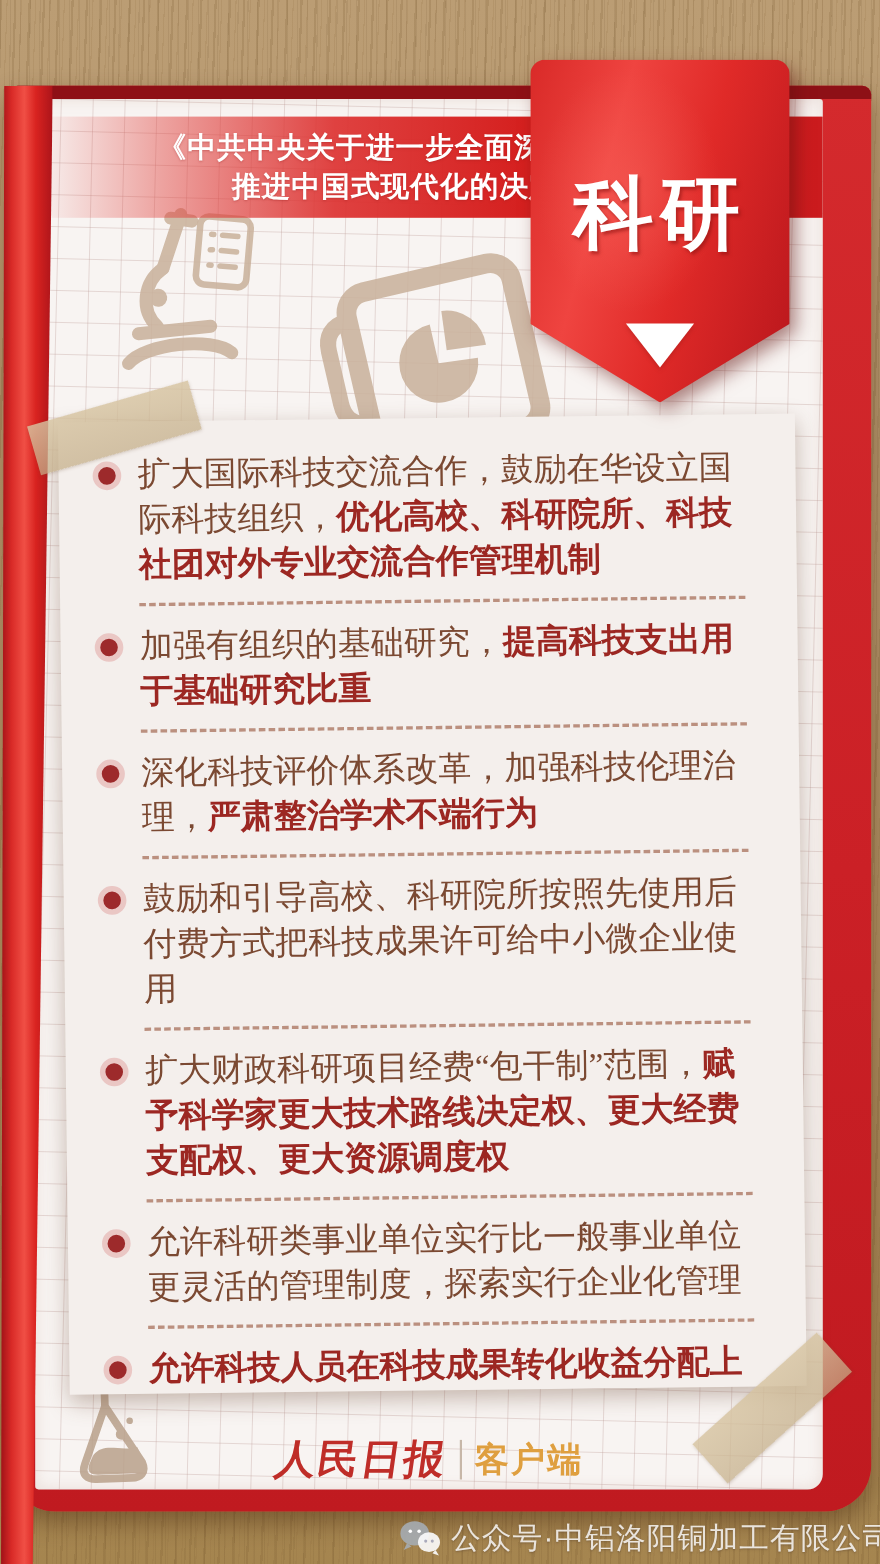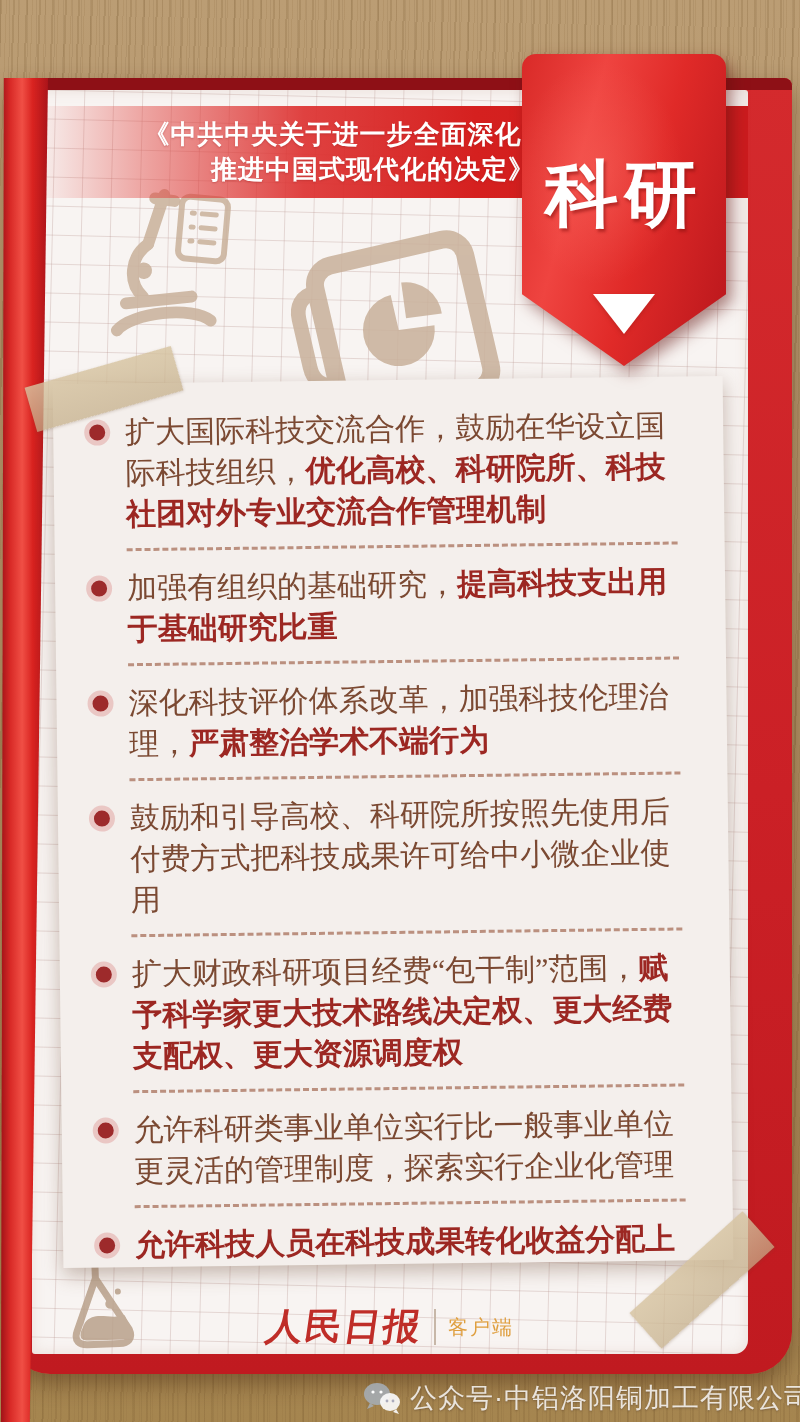--- a/index.html
+++ b/index.html
@@ -100,21 +100,21 @@
   }
   
   .tape{
     position:absolute;z-index:6;background:linear-gradient(180deg, rgba(214,195,160,.82), rgba(196,174,136,.72));
     box-shadow:0 1px 3px rgba(110,80,50,.25);
   }
   .tape-tl{left:28px;top:366px;width:152px;height:46px;transform:rotate(-16deg);}
   .tape-br{left:626px;top:1256px;width:152px;height:48px;transform:rotate(-42deg);}
   
   .bookmark{
-    position:absolute;left:522px;top:54px;width:204px;height:312px;z-index:8;
+    position:absolute;left:482px;top:54px;width:236px;height:312px;z-index:8;
     filter:drop-shadow(6px 7px 8px rgba(95,15,12,.5));
   }
   .bookmark .shape{
     position:absolute;inset:0;
     background:
       radial-gradient(120px 160px at 38% 38%, rgba(255,120,110,.35), rgba(255,120,110,0) 70%),
       linear-gradient(105deg,#d92a28 0%,#ef4440 30%,#e02a28 58%,#b8161c 100%);
     clip-path:polygon(0 0, 100% 0, 100% 77%, 50% 100%, 0 77%);
     border-radius:14px 14px 0 0;
   }
@@ -134,21 +134,21 @@
   .brand{
     position:absolute;left:0;top:1212px;width:100%;z-index:2;
     display:flex;justify-content:center;align-items:center;gap:12px;
   }
   .brand .pd{
     color:var(--c-brand-red);font-family:"Liberation Serif",serif;font-weight:bold;
     font-size:37px;transform:skewX(-8deg);letter-spacing:2px;
   }
   .brand .sep{width:2px;height:36px;background:#c7b7a8;}
   .brand .client{
-    color:var(--c-brand-gold);font-weight:normal;font-size:20px;letter-spacing:2px;
+    color:var(--c-brand-gold);font-weight:bold;font-size:31px;letter-spacing:2px;
     font-family:"Liberation Sans",sans-serif;
   }
   
   .watermark{
     position:absolute;left:362px;top:1380px;z-index:4;
     display:flex;align-items:center;gap:8px;
   }
   .watermark .wm-text{
     color:rgba(255,255,255,.82);font-size:27px;letter-spacing:1px;
     font-family:"Liberation Sans",sans-serif;

